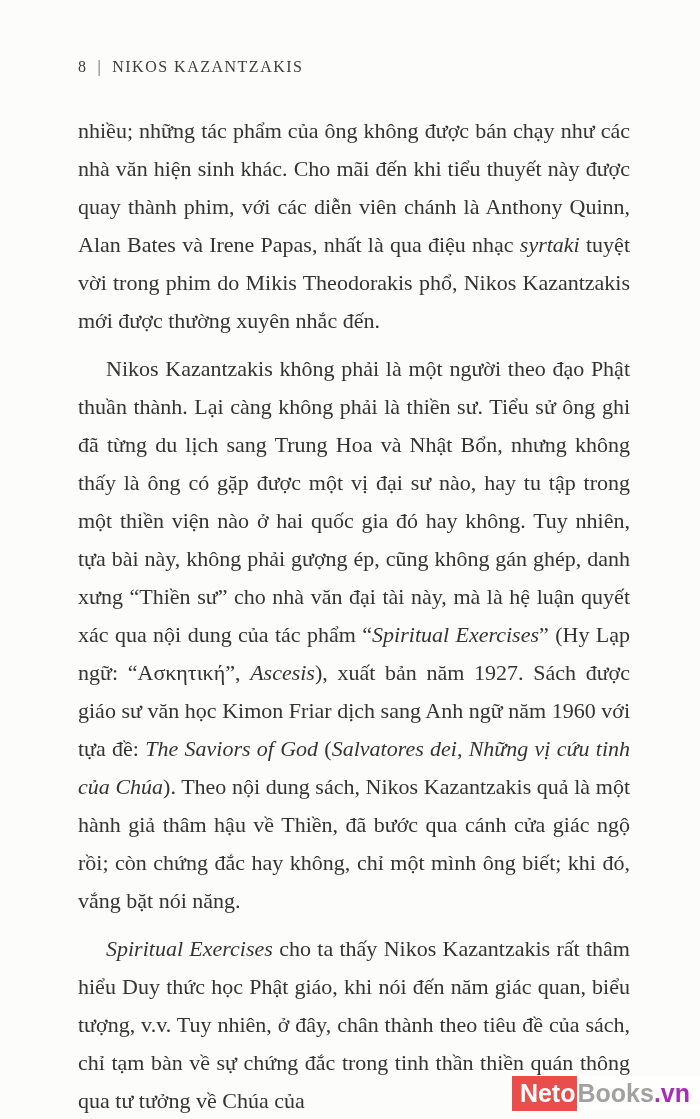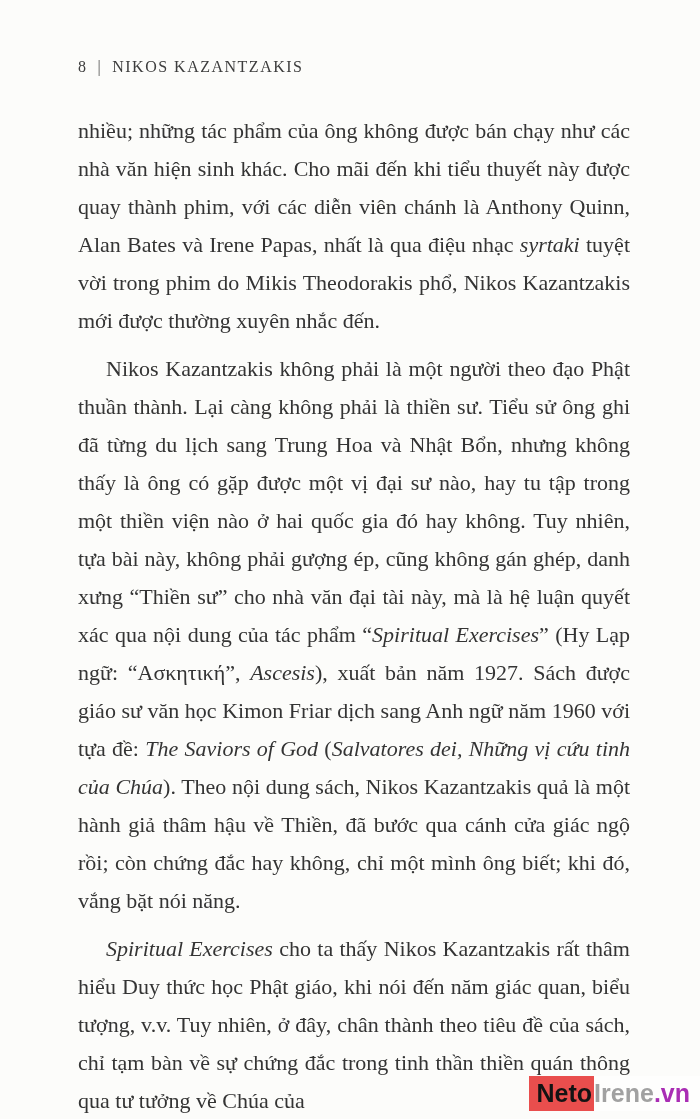--- a/index.html
+++ b/index.html
@@ -51,21 +51,21 @@
     display: flex;
     align-items: center;
     font-family: "Liberation Sans", sans-serif;
     font-weight: bold;
     font-size: 25px;
     line-height: 1;
     opacity: 0.92;
   }
   .watermark .wm-red-box {
     background: #e8403f;
-    color: #000000;
+    color: #ffffff;
     padding: 5px 2px 5px 8px;
   }
   .watermark .wm-books { color: #9a9a9a; padding: 5px 0; background: rgba(255,255,255,0.55); }
   .watermark .wm-vn { color: #a21caf; padding: 5px 10px 5px 0; background: rgba(255,255,255,0.55); }
 </style>
 </head>
 <body>
 
 <div class="page">
 
@@ -78,17 +78,17 @@
     <p class="para no-indent"><span>nhiều; những tác phẩm của ông không được bán chạy như các nhà văn hiện sinh khác. Cho mãi đến khi tiểu thuyết này được quay thành phim, với các diễn viên chánh là Anthony Quinn, Alan Bates và Irene Papas, nhất là qua điệu nhạc </span><span class="italic">syrtaki</span><span> tuyệt vời trong phim do Mikis Theodorakis phổ, Nikos Kazantzakis mới được thường xuyên nhắc đến.</span></p>
 
     <p class="para"><span>Nikos Kazantzakis không phải là một người theo đạo Phật thuần thành. Lại càng không phải là thiền sư. Tiểu sử ông ghi đã từng du lịch sang Trung Hoa và Nhật Bổn, nhưng không thấy là ông có gặp được một vị đại sư nào, hay tu tập trong một thiền viện nào ở hai quốc gia đó hay không. Tuy nhiên, tựa bài này, không phải gượng ép, cũng không gán ghép, danh xưng “Thiền sư” cho nhà văn đại tài này, mà là hệ luận quyết xác qua nội dung của tác phẩm “</span><span class="italic">Spiritual Exercises</span><span>” (Hy Lạp ngữ: “Ασκητική”, </span><span class="italic">Ascesis</span><span>), xuất bản năm 1927. Sách được giáo sư văn học Kimon Friar dịch sang Anh ngữ năm 1960 với tựa đề: </span><span class="italic">The Saviors of God</span><span> (</span><span class="italic">Salvatores dei, Những vị cứu tinh của Chúa</span><span>). Theo nội dung sách, Nikos Kazantzakis quả là một hành giả thâm hậu về Thiền, đã bước qua cánh cửa giác ngộ rồi; còn chứng đắc hay không, chỉ một mình ông biết; khi đó, vắng bặt nói năng.</span></p>
 
     <p class="para"><span class="italic">Spiritual Exercises</span><span> cho ta thấy Nikos Kazantzakis rất thâm hiểu Duy thức học Phật giáo, khi nói đến năm giác quan, biểu tượng, v.v. Tuy nhiên, ở đây, chân thành theo tiêu đề của sách, chỉ tạm bàn về sự chứng đắc trong tinh thần thiền quán thông qua tư tưởng về Chúa của</span></p>
 
   </div>
 
   <div class="watermark">
     <span class="wm-red-box">Neto</span>
-      <span class="wm-books">Irene</span>
+      <span class="wm-books">Books</span>
       <span class="wm-vn">.vn</span>
   </div>
 
 </div>
 
 </body></html>

